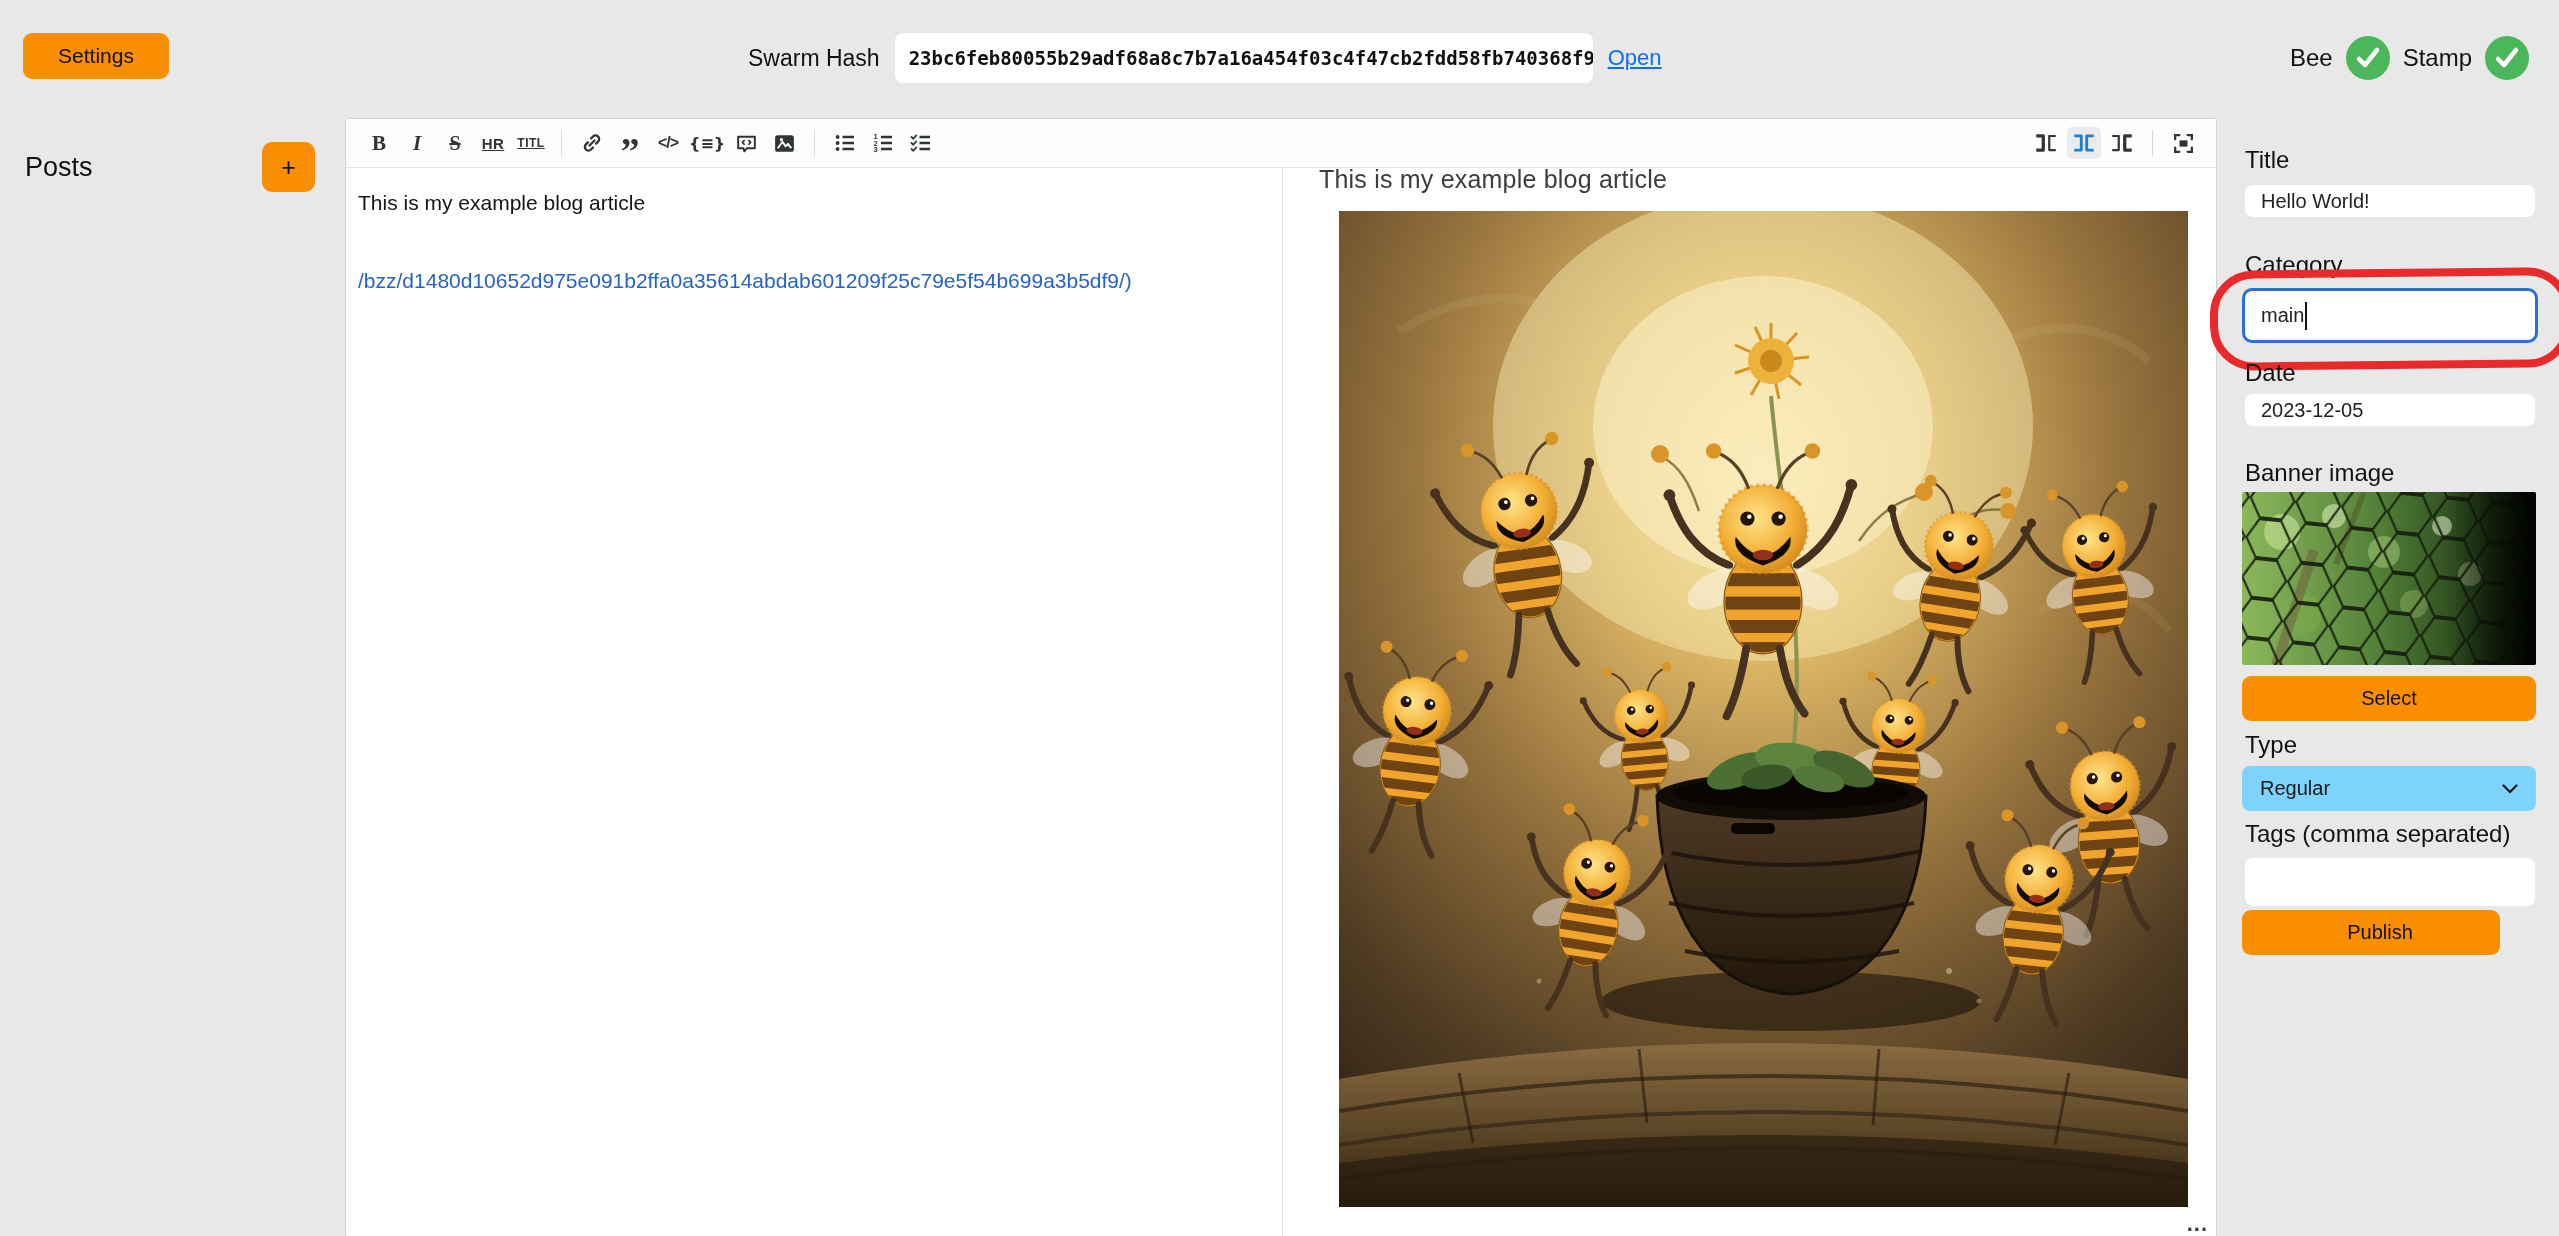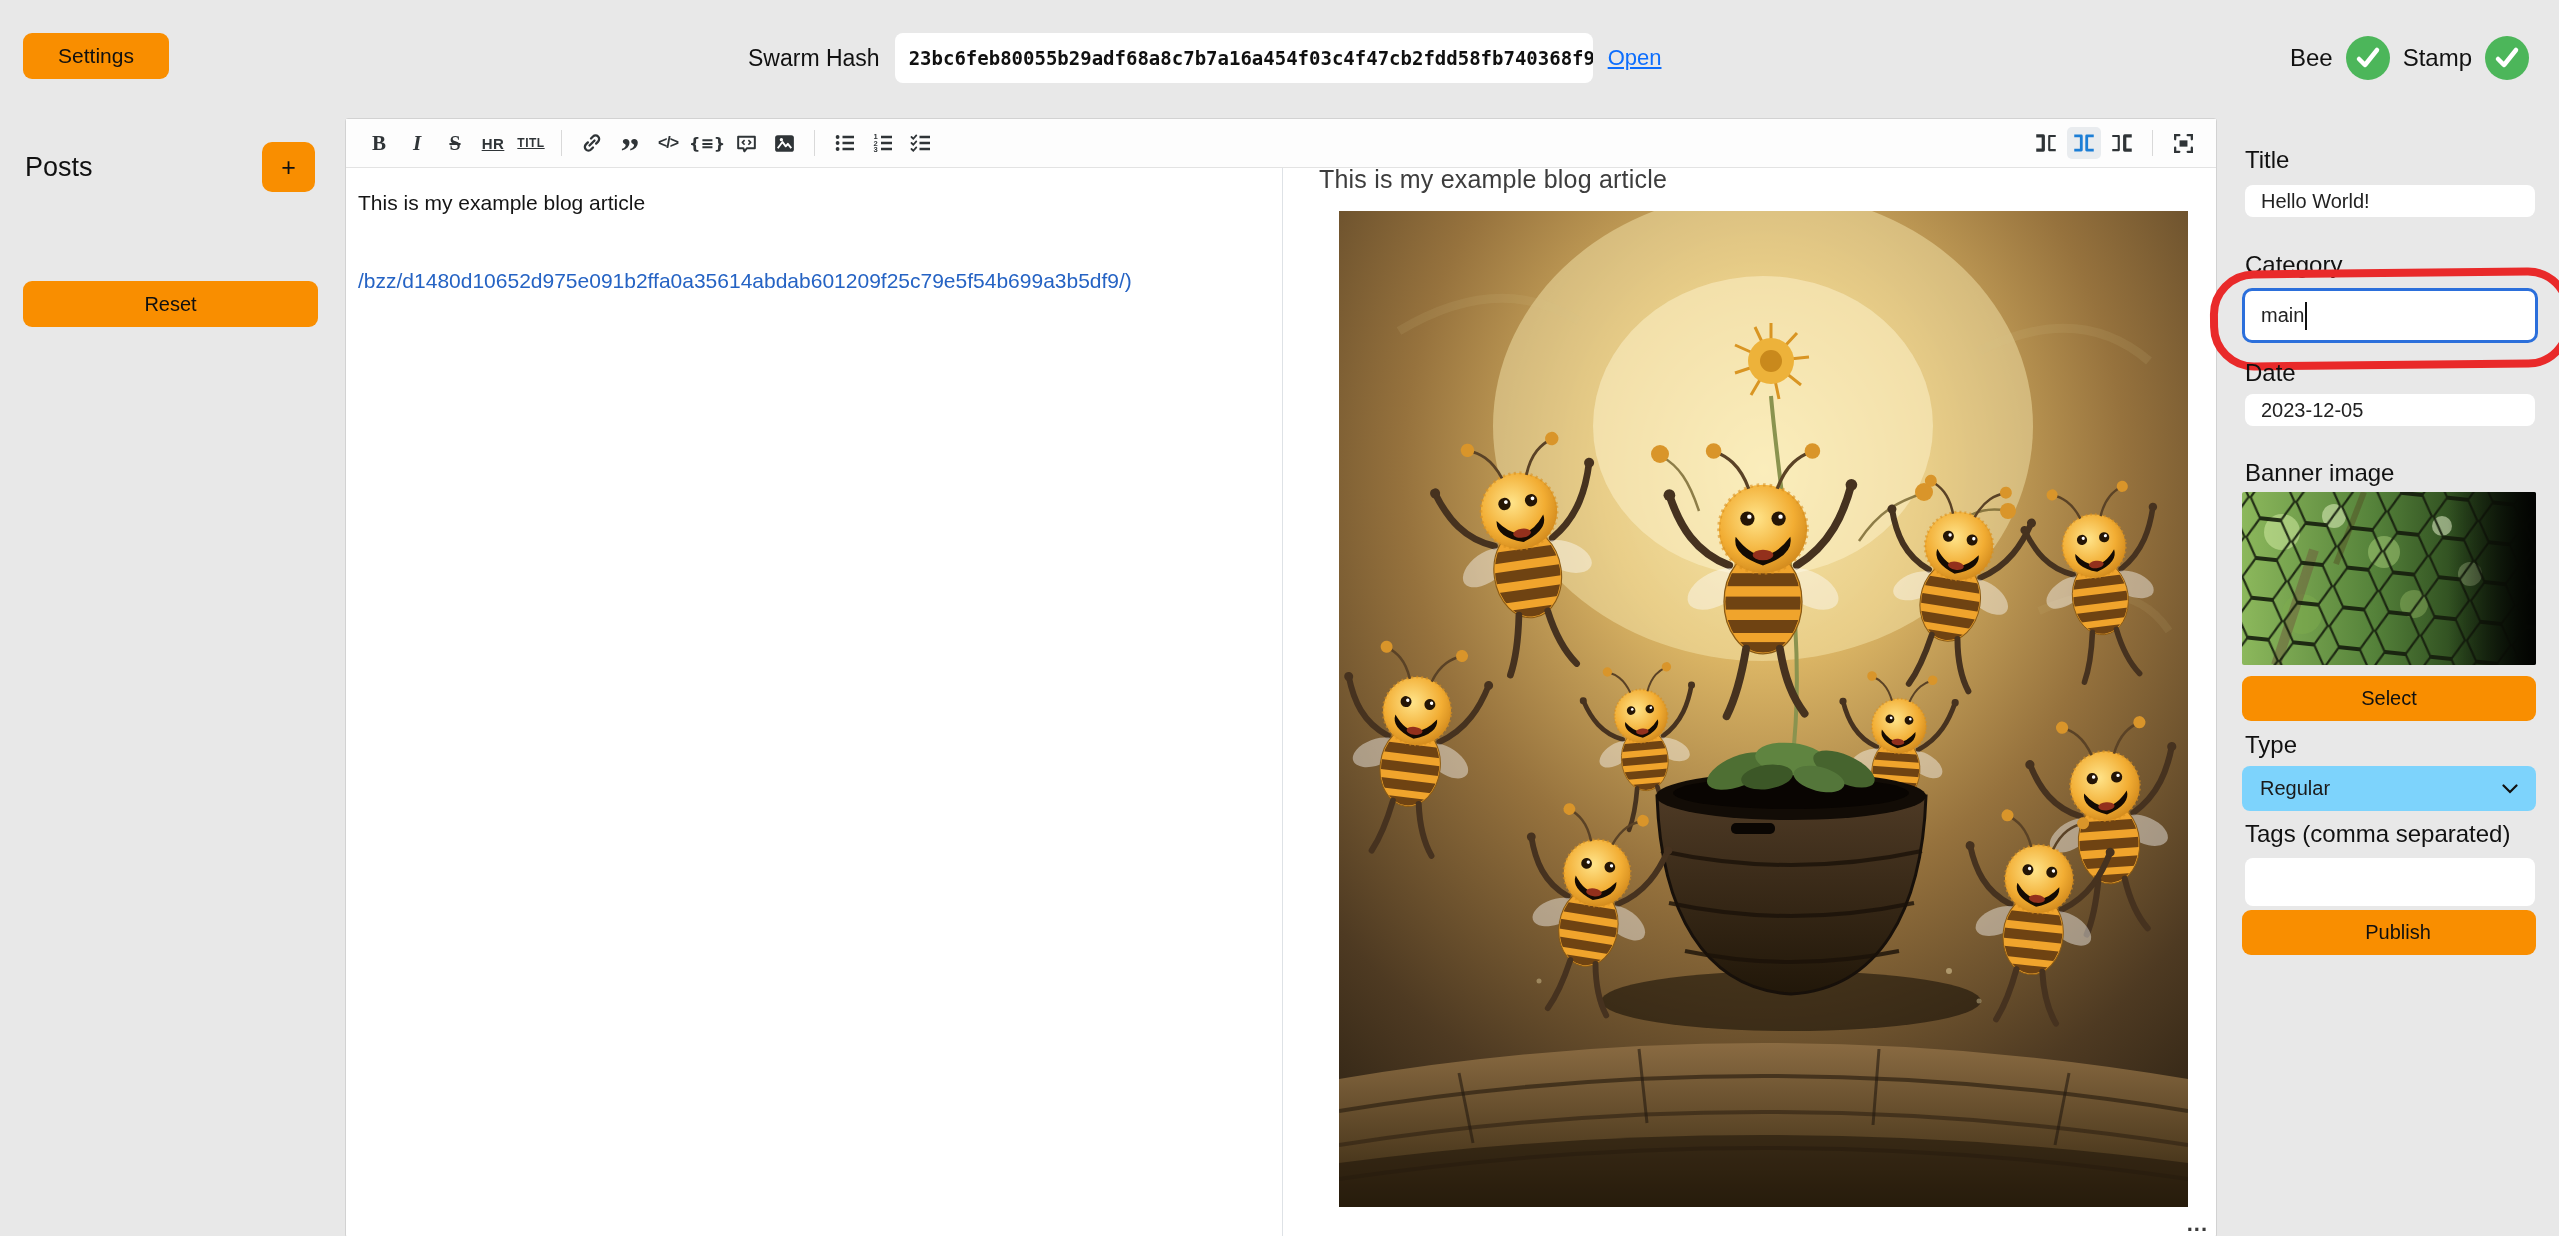--- a/index.html
+++ b/index.html
@@ -82,21 +82,21 @@
   }
   .caret { width:2px; height:28px; background:#111; margin-left:1px; }
   .annotation { position:absolute; left:-37px; top:266px; width:366px; height:106px; pointer-events:none; }
   .thumb { position:absolute; left:-3px; top:492px; width:294px; height:173px; display:block; border-radius:2px; }
   .select-btn { position:absolute; left:-3px; top:676px; width:294px; height:45px; }
   .type-select {
     position:absolute; left:-3px; top:766px; width:294px; height:45px; background:#7dd3fc; border:none; border-radius:8px;
     display:flex; align-items:center; justify-content:space-between; padding:0 18px; font-size:20px; color:#1a1a1a; cursor:pointer;
   }
   .tags-input { top:858px; height:48px; }
-  .publish-btn { position:absolute; left:-3px; top:910px; width:294px; height:45px;padding-left:18px; }
+  .publish-btn { position:absolute; left:-3px; top:910px; width:258px; height:45px;padding-left:18px; }
 </style>
 </head>
 <body>
 
 <div class="app">
 
   <button class="btn settings-btn">Settings</button>
 
   <div class="hash-group">
     <span class="hash-label">Swarm Hash</span>
@@ -114,21 +114,20 @@
     <svg class="check" viewBox="0 0 44 44">
       <circle cx="22" cy="22" r="22" fill="#4cb65a"></circle>
       <path d="M13 23 L19 29 L31 14" stroke="#fff" stroke-width="4.5" fill="none" stroke-linecap="round" stroke-linejoin="round"></path>
     </svg>
   </div>
 
   <div class="posts-row">
     <span class="posts-title">Posts</span>
     <button class="btn add-btn">+</button>
   </div>
-  <button class="btn reset-btn">Reset</button>
 
   <div class="editor-shell">
     <div class="ed-toolbar">
       <button class="tb bold">B</button>
       <button class="tb italic">I</button>
       <button class="tb strike">S</button>
       <button class="tb hr-b">HR</button>
       <button class="tb titl-b">TITL</button>
       <div class="tb-sep"></div>
       <button class="tb">

